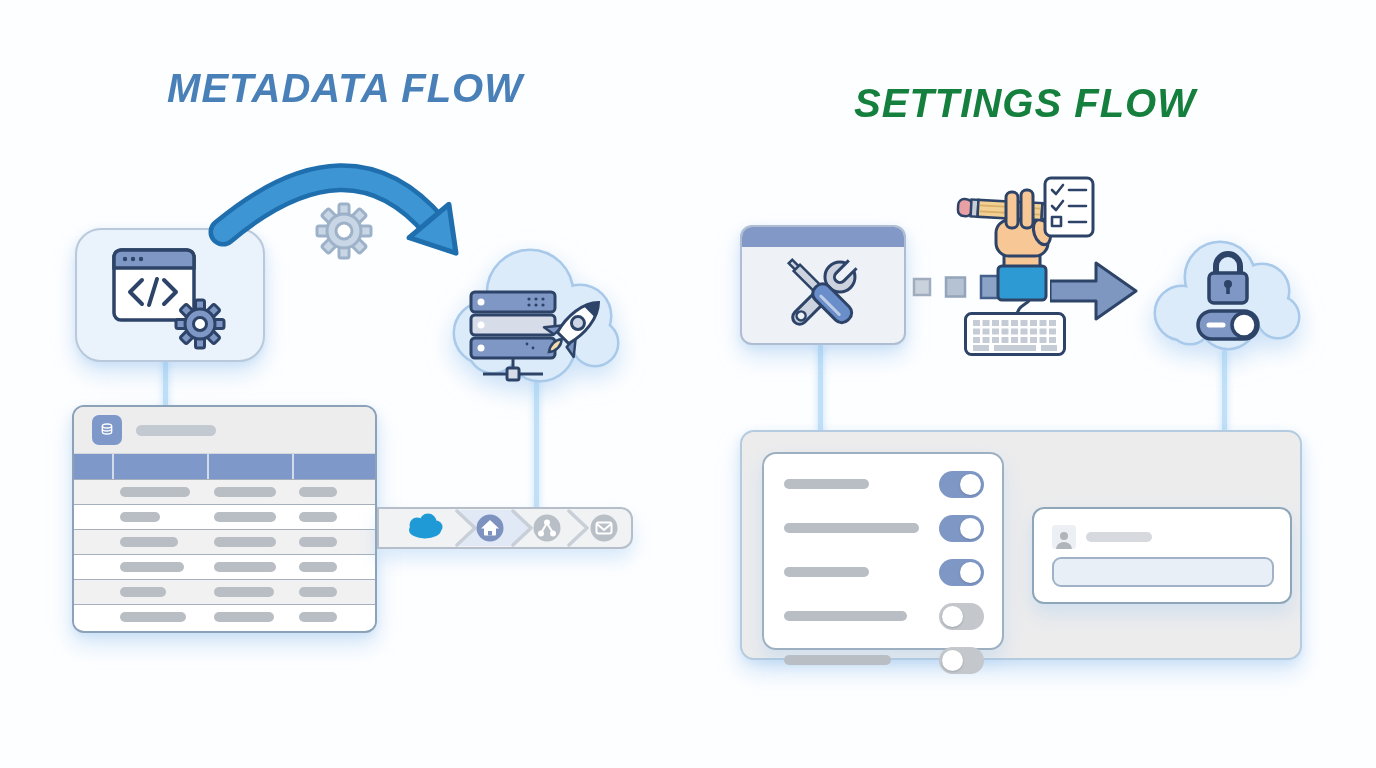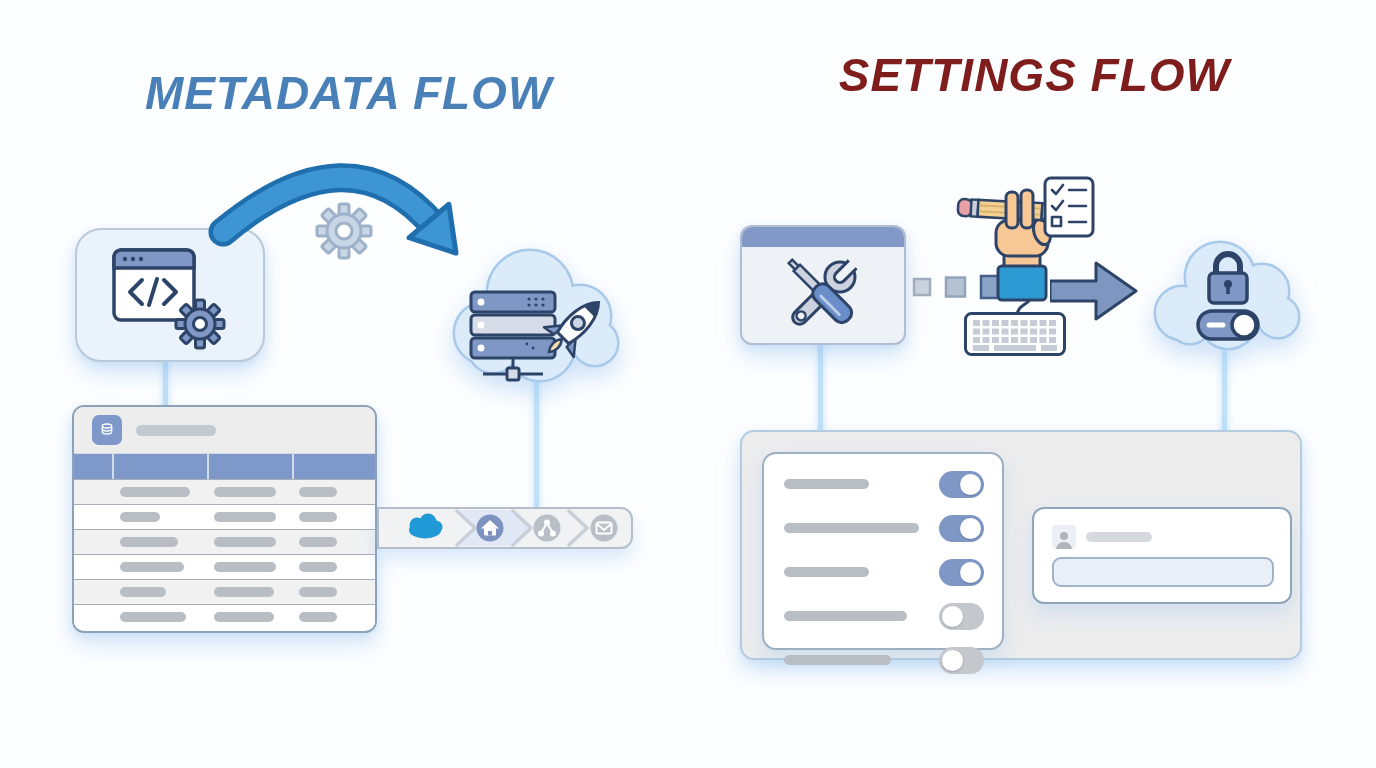--- a/index.html
+++ b/index.html
@@ -1,20 +1,20 @@
 <!DOCTYPE html>
 <html><head>
 <meta charset="utf-8">
 <style>
   html,body{margin:0;padding:0;}
   body{width:1376px;height:768px;overflow:hidden;background:#fdfeff;
        font-family:"Liberation Sans",sans-serif;}
   .stage{position:relative;width:1376px;height:768px;}
   .abs{position:absolute;}
-  .flow-title{position:absolute;font-size:46px;font-weight:bold;font-style:italic;
+  .flow-title{position:absolute;font-size:40px;font-weight:bold;font-style:italic;
       letter-spacing:1px;text-align:center;white-space:nowrap;}
   .card{position:absolute;box-sizing:border-box;
       box-shadow:0 12px 22px rgba(150,195,240,.38),0 3px 8px rgba(150,195,240,.25);}
   .source-card{background:#eaf2fb;border:2.5px solid #b9c9db;border-radius:26px;}
   .tools-card{background:#eef1f6;border:2.5px solid #aebdd2;border-radius:12px;overflow:hidden;}
   .tools-titlebar{height:20px;background:#8299c7;}
   .connector{position:absolute;width:5px;background:#bfe0f7;border-radius:3px;
       box-shadow:0 0 7px rgba(160,205,245,.65);}
   .cloud-svg{filter:drop-shadow(0 10px 12px rgba(160,200,240,.55));}
 
@@ -250,21 +250,21 @@
           <circle cx="174" cy="24.5" r="3" fill="#ffffff"></circle>
       </g>
       <g>
         <circle cx="225" cy="19" r="13.5" fill="#b9bfc7"></circle>
         <rect x="217.5" y="13.5" width="15" height="11" rx="2" fill="none" stroke="#ffffff" stroke-width="2"></rect>
         <polyline points="217.5,14.5 225,21 232.5,14.5" fill="none" stroke="#ffffff" stroke-width="2"></polyline>
       </g>
     </svg>
   </div>
 
-  <div class="flow-title" style="left: 820px; top: 48px; width: 410px; color: #7f1d1d; text-align: right;">SETTINGS FLOW</div>
+  <div class="flow-title" style="left: 820px; top: 81px; width: 410px; color: #15803d;">SETTINGS FLOW</div>
 
   <div class="connector" style="left:818px;top:344px;height:90px;"></div>
   <div class="connector" style="left:1222px;top:350px;height:84px;"></div>
 
   <div class="card tools-card" style="left:740px;top:225px;width:166px;height:120px;">
     <div class="tools-titlebar"></div>
   </div>
   <svg class="abs" style="left:773px;top:247px;" width="100" height="94" viewBox="0 0 100 94">
     <g transform="translate(50,47) rotate(45)">
       <rect x="-7" y="-6" width="14" height="46" rx="7" fill="#cdd3de" stroke="#2d4468" stroke-width="3"></rect>

